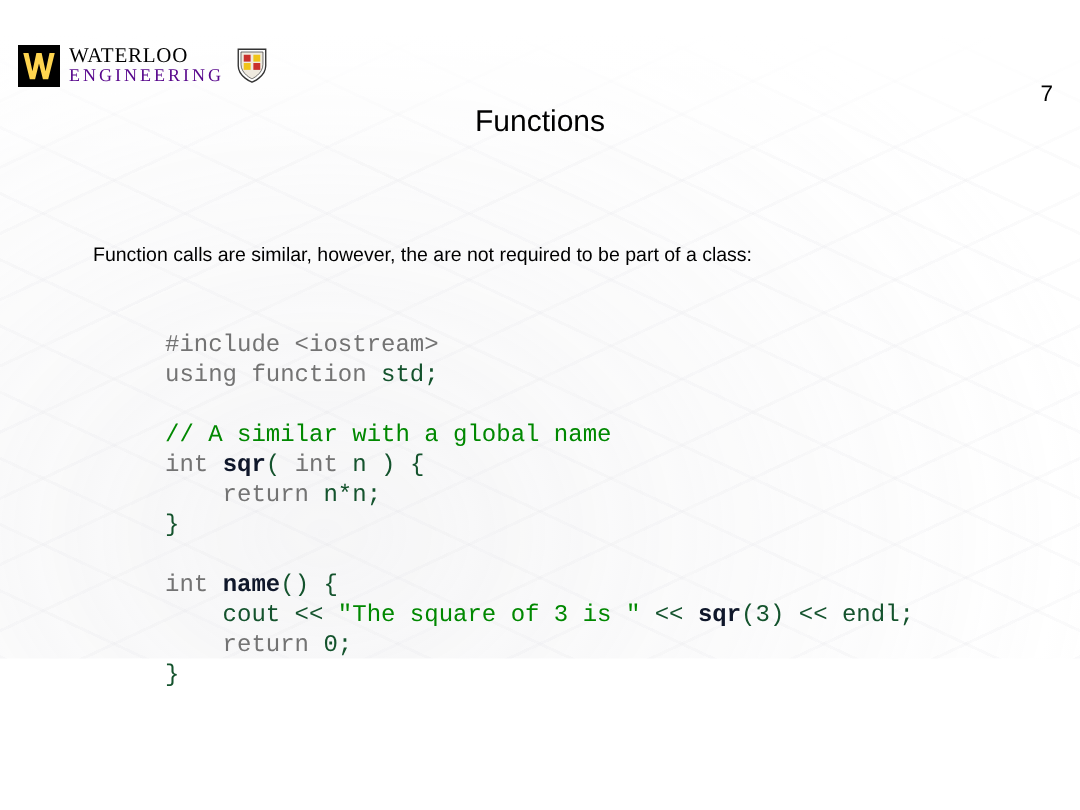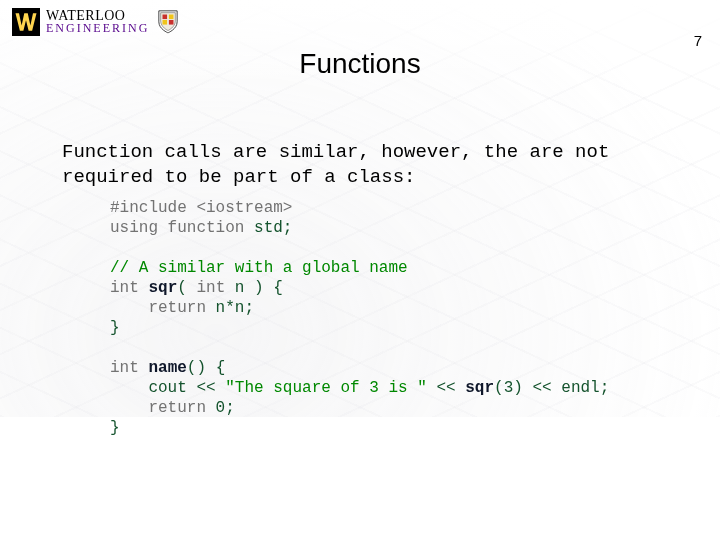--- a/index.html
+++ b/index.html
@@ -1,17 +1,17 @@
 <!DOCTYPE html>
 <html><head>
 <meta charset="utf-8">
 <style>
   * { margin: 0; padding: 0; box-sizing: border-box; }
   html, body { width: 720px; height: 540px; background: #fff; font-family: Arial, Helvetica, sans-serif; color: #000; overflow: hidden; }
-  .slide { position: relative; width: 720px; height: 417px; }
+  .slide { position: relative; width: 720px; height: 417px; margin-top: 22px; }
 
   
   .bg {
     position: absolute; inset: 0;
     background:
       radial-gradient(ellipse 900px 700px at 30% 80%, rgba(210,210,215,0.25) 0%, rgba(255,255,255,0) 60%),
       repeating-linear-gradient(25deg, rgba(200,200,210,0.10) 0 2px, rgba(255,255,255,0) 2px 40px),
       repeating-linear-gradient(-25deg, rgba(200,200,210,0.10) 0 2px, rgba(255,255,255,0) 2px 40px);
     opacity: 0.8;
     z-index: 0;
@@ -27,23 +27,23 @@
   .w-logo svg { display: block; }
   .w-text { display: flex; flex-direction: column; line-height: 0.9; font-family: Georgia, "Times New Roman", serif; }
   .w-text .top { font-size: 14px; letter-spacing: 0.5px; color: #000; font-weight: 400; }
   .w-text .bottom { font-size: 12px; letter-spacing: 2px; color: #57068c; font-weight: 400; }
   .crest { width: 22px; height: 26px; margin-left: 2px; }
   .crest svg { display:block; }
 
   .doc-title { position: absolute; top: 10px; left: 0; right: 0; text-align: center; font-size: 15px; z-index: 2; }
   .page-number { position: absolute; top: 32px; right: 18px; font-size: 15px; z-index: 3; }
 
-  .slide-title { position: absolute; top: 48px; left: 0; right: 0; text-align: center; font-size: 28px; z-index: 3; }
+  .slide-title { position: absolute; top: 48px; left: 0; right: 0; text-align: center; font-size: 20px; z-index: 3; }
 
-  .body-text { position: absolute; top: 140px; left: 62px; right: 52px; font-size: 19px; line-height: 1.3; z-index: 3; font-family: Liberation Mono, monospace; }
+  .body-text { position: absolute; top: 140px; left: 62px; right: 52px; font-size: 13px; line-height: 1.3; z-index: 3; }
 
   .code {
     position: absolute; top: 198px; left: 110px; right: 40px;
     font-family: "Courier New", Courier, monospace; font-size: 16px; line-height: 1.25;
     white-space: pre; z-index: 3;
   }
   .kw   { color: #737373; }
   .fn   { color: #0f172a; font-weight: bold; }
   .str  { color: #008800; }
   .com  { color: #008800; }

